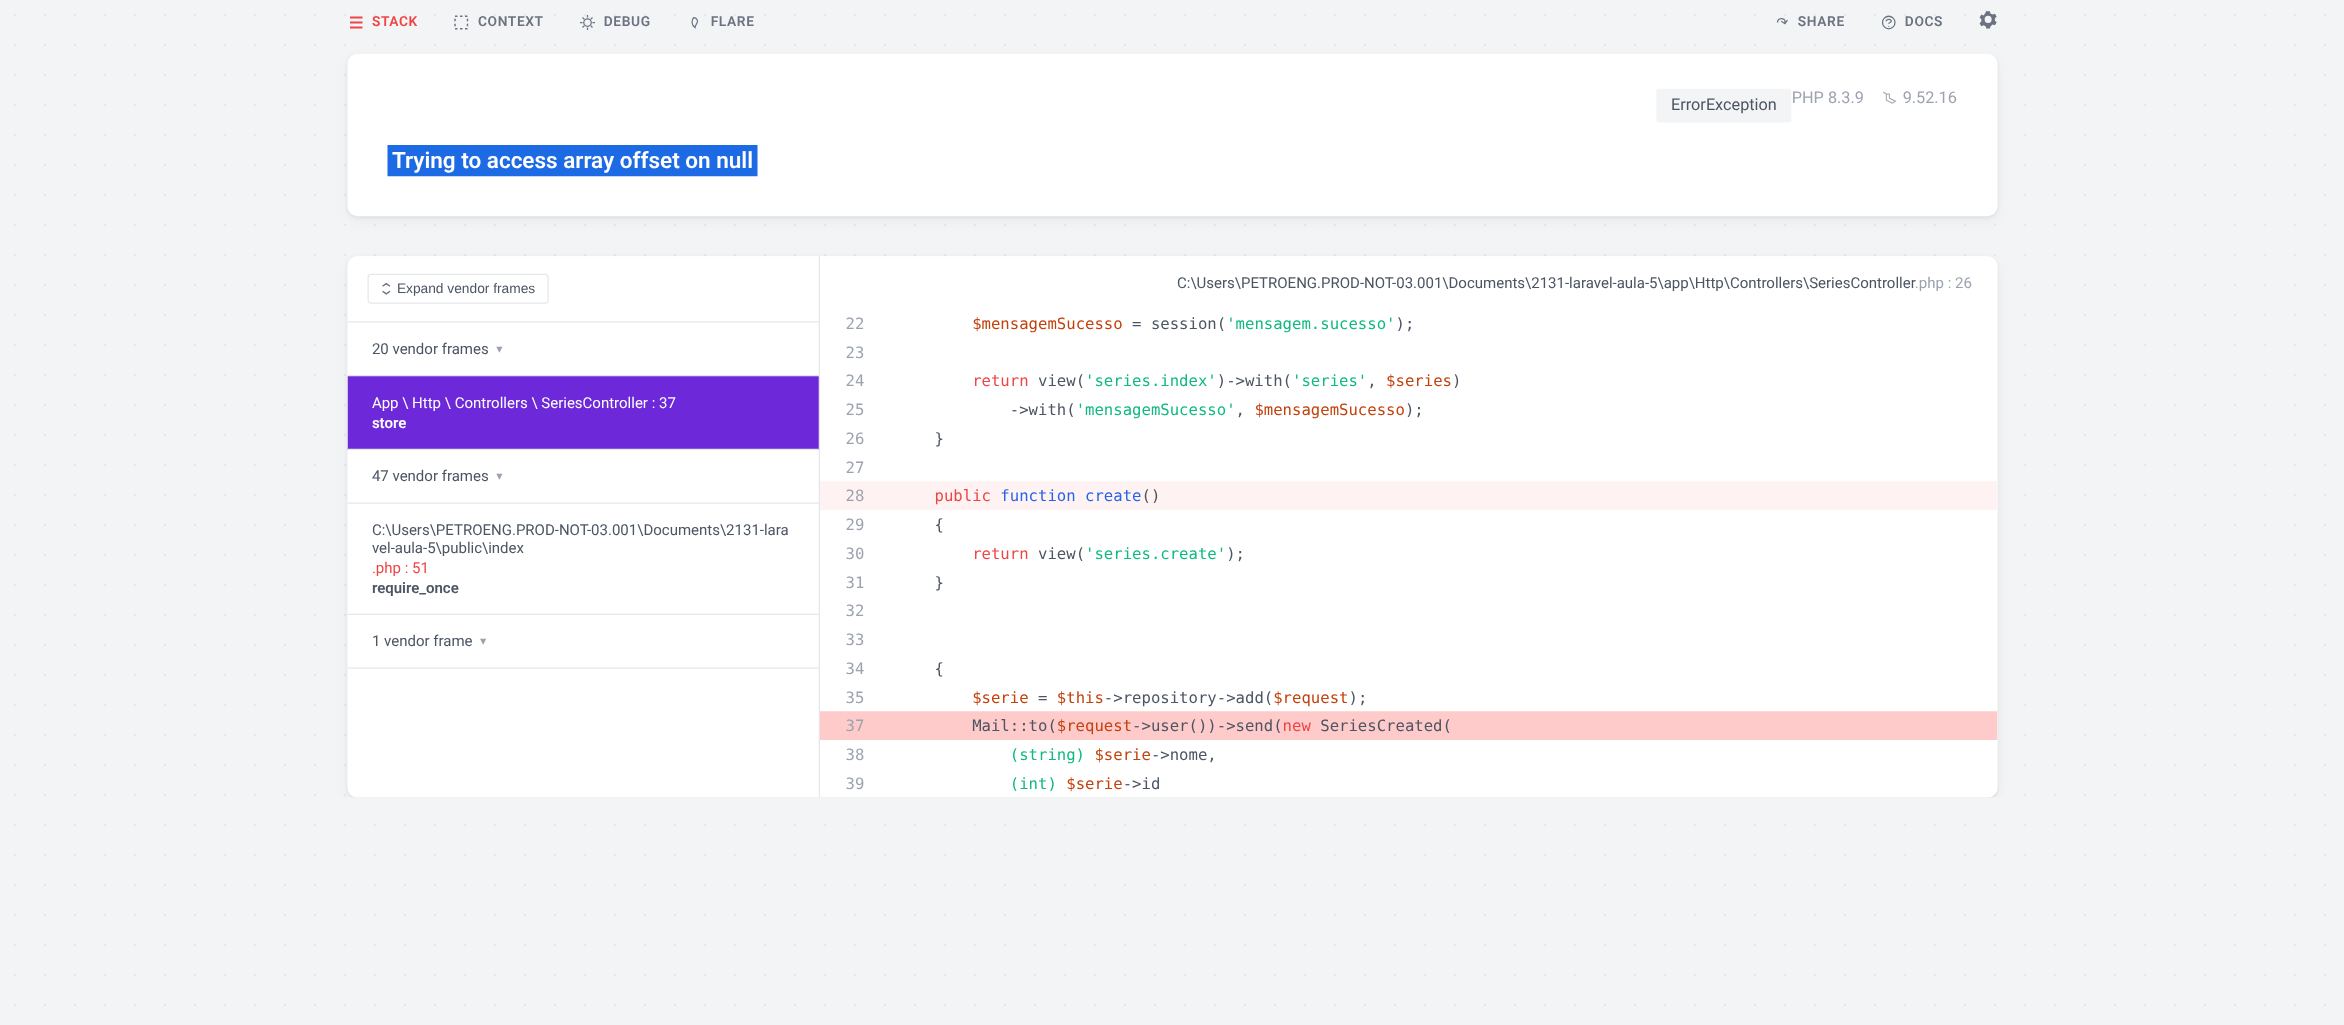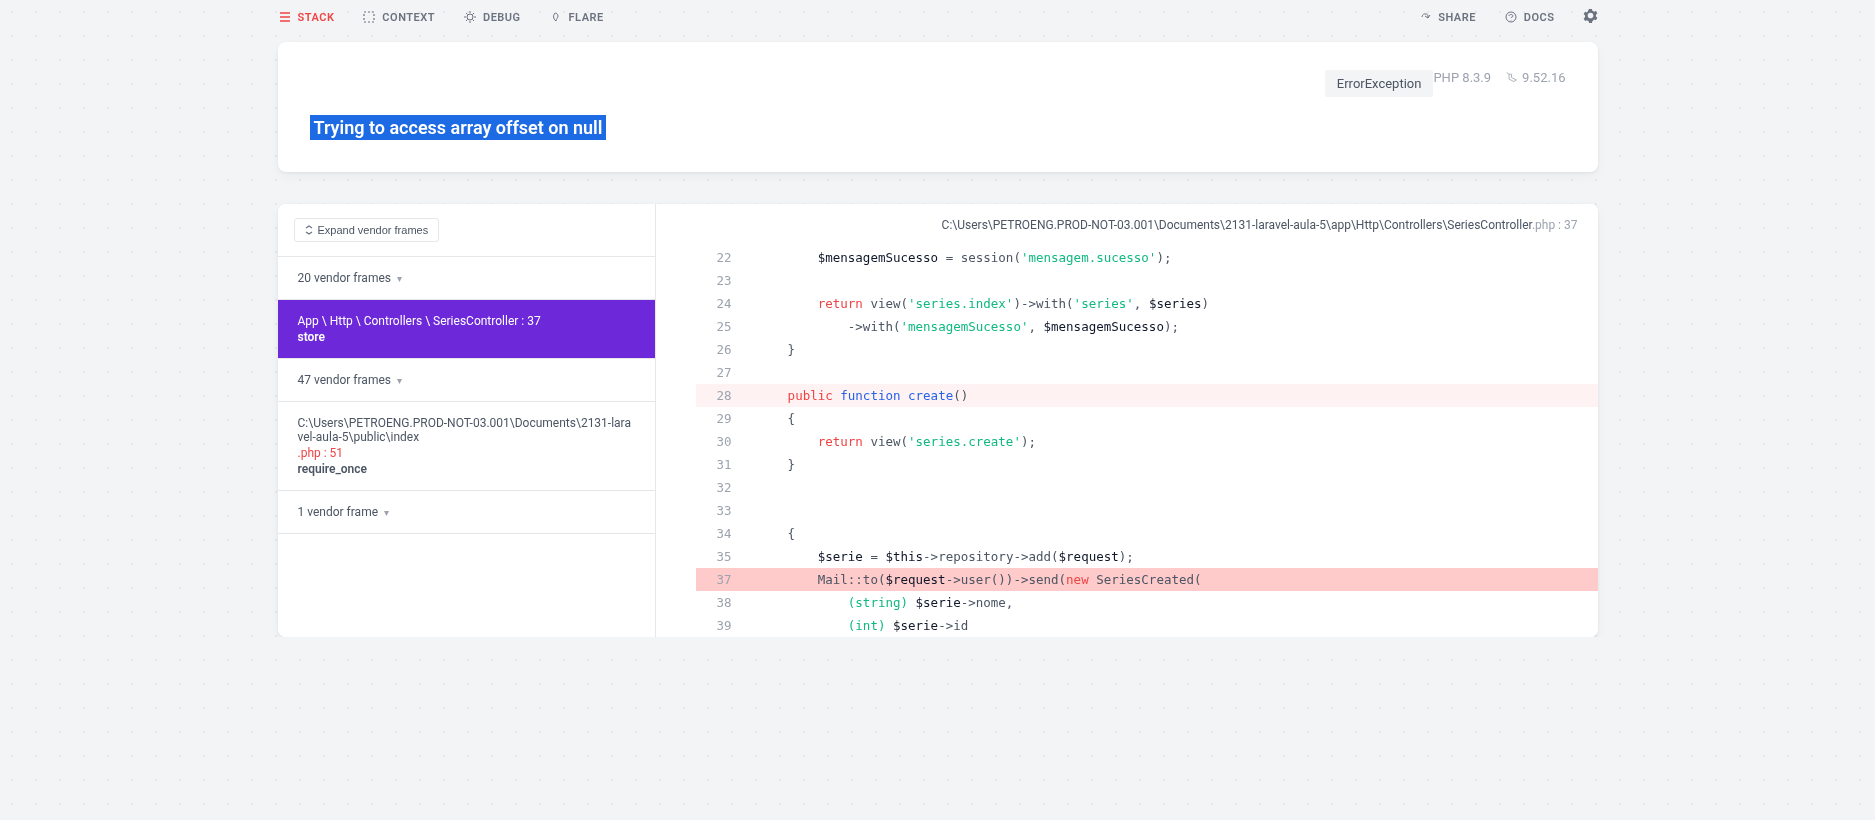--- a/index.html
+++ b/index.html
@@ -37,21 +37,21 @@
 .versions .lara { display: flex; align-items: center; gap: 4px; }
 .error-msg {
   margin-top: 18px;
   font-size: 18px;
   font-weight: 600;
   background: #1d6ae5;
   color: #fff;
   display: inline-block;
   padding: 2px 4px;
 }
-.main-card { display: flex; overflow: hidden; gap: 40px; }
+.main-card { display: flex; overflow: hidden; }
 .sidebar { width: 378px; border-right: 1px solid #e5e7eb; background: #fff; }
 .expand-row { padding: 14px 16px; border-bottom: 1px solid #e5e7eb; }
 .expand-btn {
   border: 1px solid #e5e7eb;
   background: #fff;
   padding: 5px 10px;
   font-size: 11px;
   border-radius: 3px;
   color: #4b5563;
   cursor: pointer;
@@ -97,21 +97,21 @@
 .code-line.highlight-soft .gutter { position: relative; }
 .gutter {
   width: 50px;
   text-align: right;
   padding-right: 14px;
   color: #9ca3af;
   user-select: none;
   flex-shrink: 0;
 }
 .code-content { white-space: pre; padding-left: 12px; color: #4b5563; }
-.tk-var { color: #0f172a; }
+.tk-var { color: #c2410c; }
 .tk-str { color: #10b981; }
 .tk-kw { color: #ef4444; }
 .tk-fn { color: #2563eb; }
 .tk-cast { color: #10b981; }
 .chev { font-size: 10px; color: #9ca3af; }
 </style>
 </head>
 <body>
 
 <div class="container">
@@ -221,21 +221,21 @@
         <div class="fn">require_once</div>
       </div>
       <div class="frame-group">
         <span>1 vendor frame</span>
         <span class="chev">▾</span>
       </div>
     </div>
 
     <div class="code-panel">
       <div class="code-path">
-        <span>C:\Users\PETROENG.PROD-NOT-03.001\Documents\2131-laravel-aula-5\app\Http\Controllers\SeriesController</span><span class="ext">.php : 37</span>
+        <span>C:\Users\PETROENG.PROD-NOT-03.001\Documents\2131-laravel-aula-5\app\Http\Controllers\SeriesController</span><span class="ext">.php : 26</span>
       </div>
       <div class="code-lines">
 
         <div class="code-line">
           <div class="gutter">22</div>
           <div class="code-content">        <span class="tk-var">$mensagemSucesso</span><span> = session(</span><span class="tk-str">'mensagem.sucesso'</span><span>);</span></div>
         </div>
         <div class="code-line">
           <div class="gutter">23</div>
           <div class="code-content"> </div>

